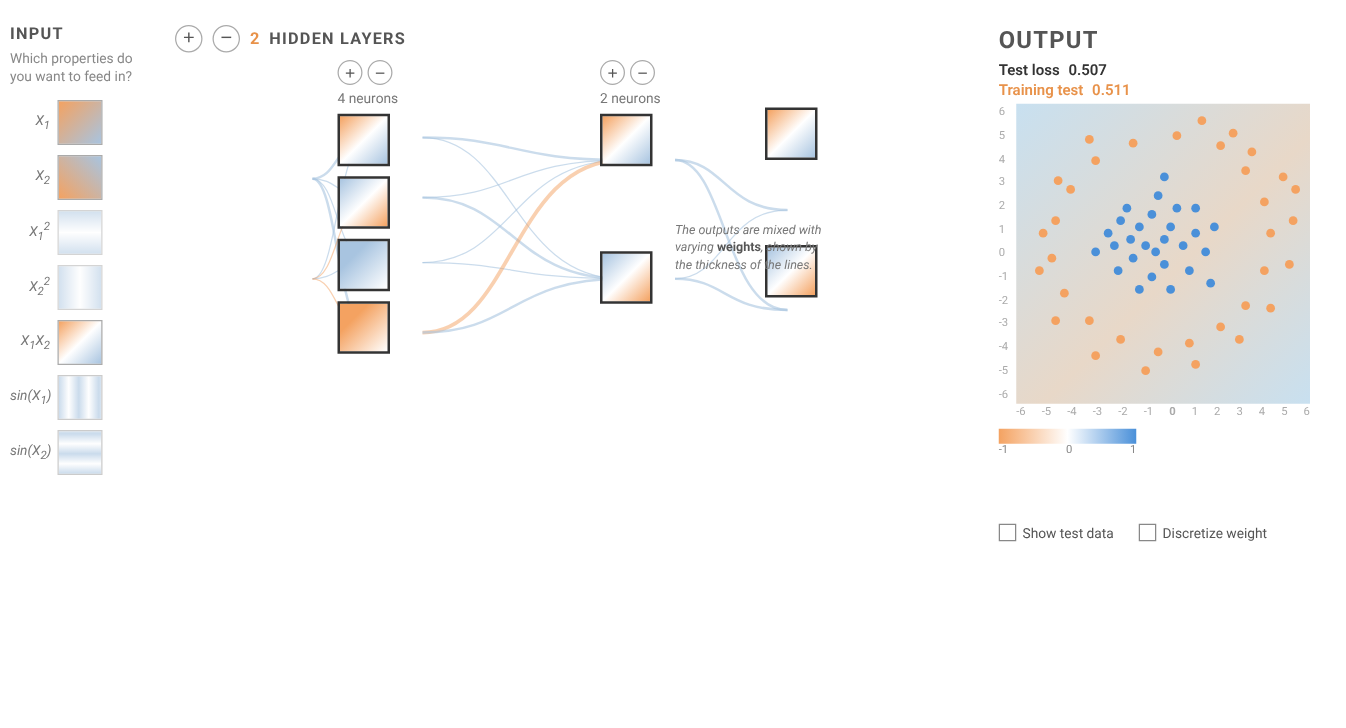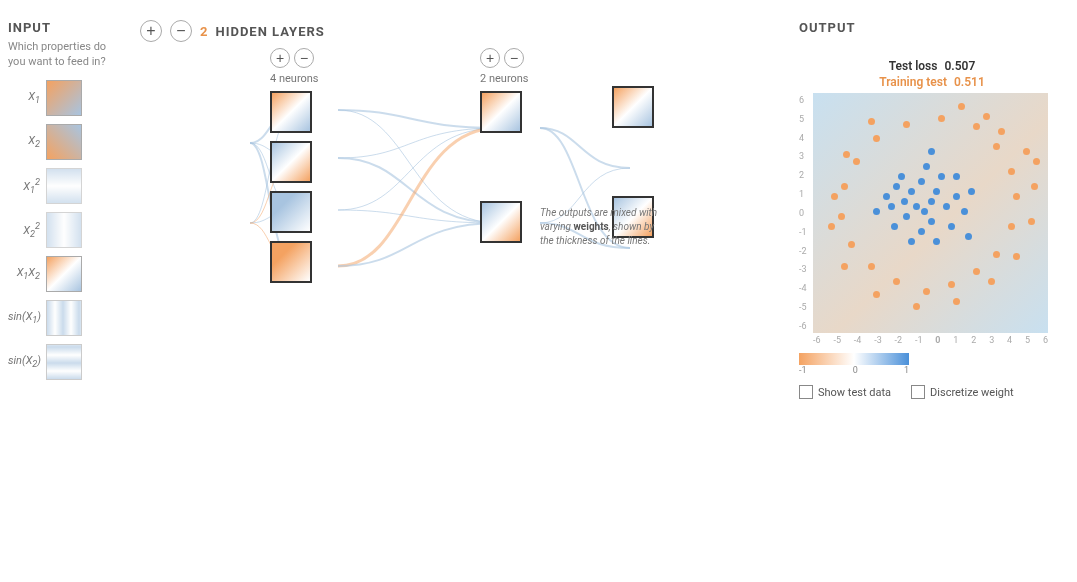--- a/index.html
+++ b/index.html
@@ -154,31 +154,30 @@
     .neuron-gradient-blue { background: linear-gradient(135deg, #a8c4e0 30%, #fff 100%); }
     .neuron-gradient-orange { background: linear-gradient(135deg, #f4a261 30%, #fff 100%); }
 
     
     .output-panel {
       width: 290px;
       padding: 10px 12px;
       flex-shrink: 0;
     }
     .output-title {
-      font-size: 13px;
+      font-size: 19px;
       font-weight: 700;
       letter-spacing: 1px;
       color: #555;
       text-transform: uppercase;
-      margin-bottom: 24px;
+      margin-bottom: 6px;
     }
     .loss-line {
       font-size: 12px;
       margin-bottom: 2px;
-      text-align: center;
     }
     .loss-test { color: #333; font-weight: 600; }
     .loss-train { color: #e8924a; font-weight: 600; }
     .dot {
       width: 7px;
       height: 7px;
       border-radius: 50%;
       position: absolute;
     }
     .dot-orange { background: #f4a261; }
@@ -209,38 +208,38 @@
       margin-top: 10px;
       align-items: center;
     }
     .checkbox-item {
       display: flex;
       align-items: center;
       gap: 5px;
       font-size: 11px;
       color: #555;
       cursor: pointer;
+      margin-top: 44px;
     }
     .checkbox-box {
       width: 14px;
       height: 14px;
       border: 1.5px solid #888;
       background: #fff;
       flex-shrink: 0;
     }
 
     
     .annotation {
       position: absolute;
       font-size: 10px;
       color: #777;
       font-style: italic;
       line-height: 1.4;
       max-width: 110px;
-      margin-top: 28px;
     }
     .annotation strong {
       font-style: normal;
       font-weight: 700;
       color: #555;
     }
 
     
     .conn-line {
       stroke: #a8c4e0;

